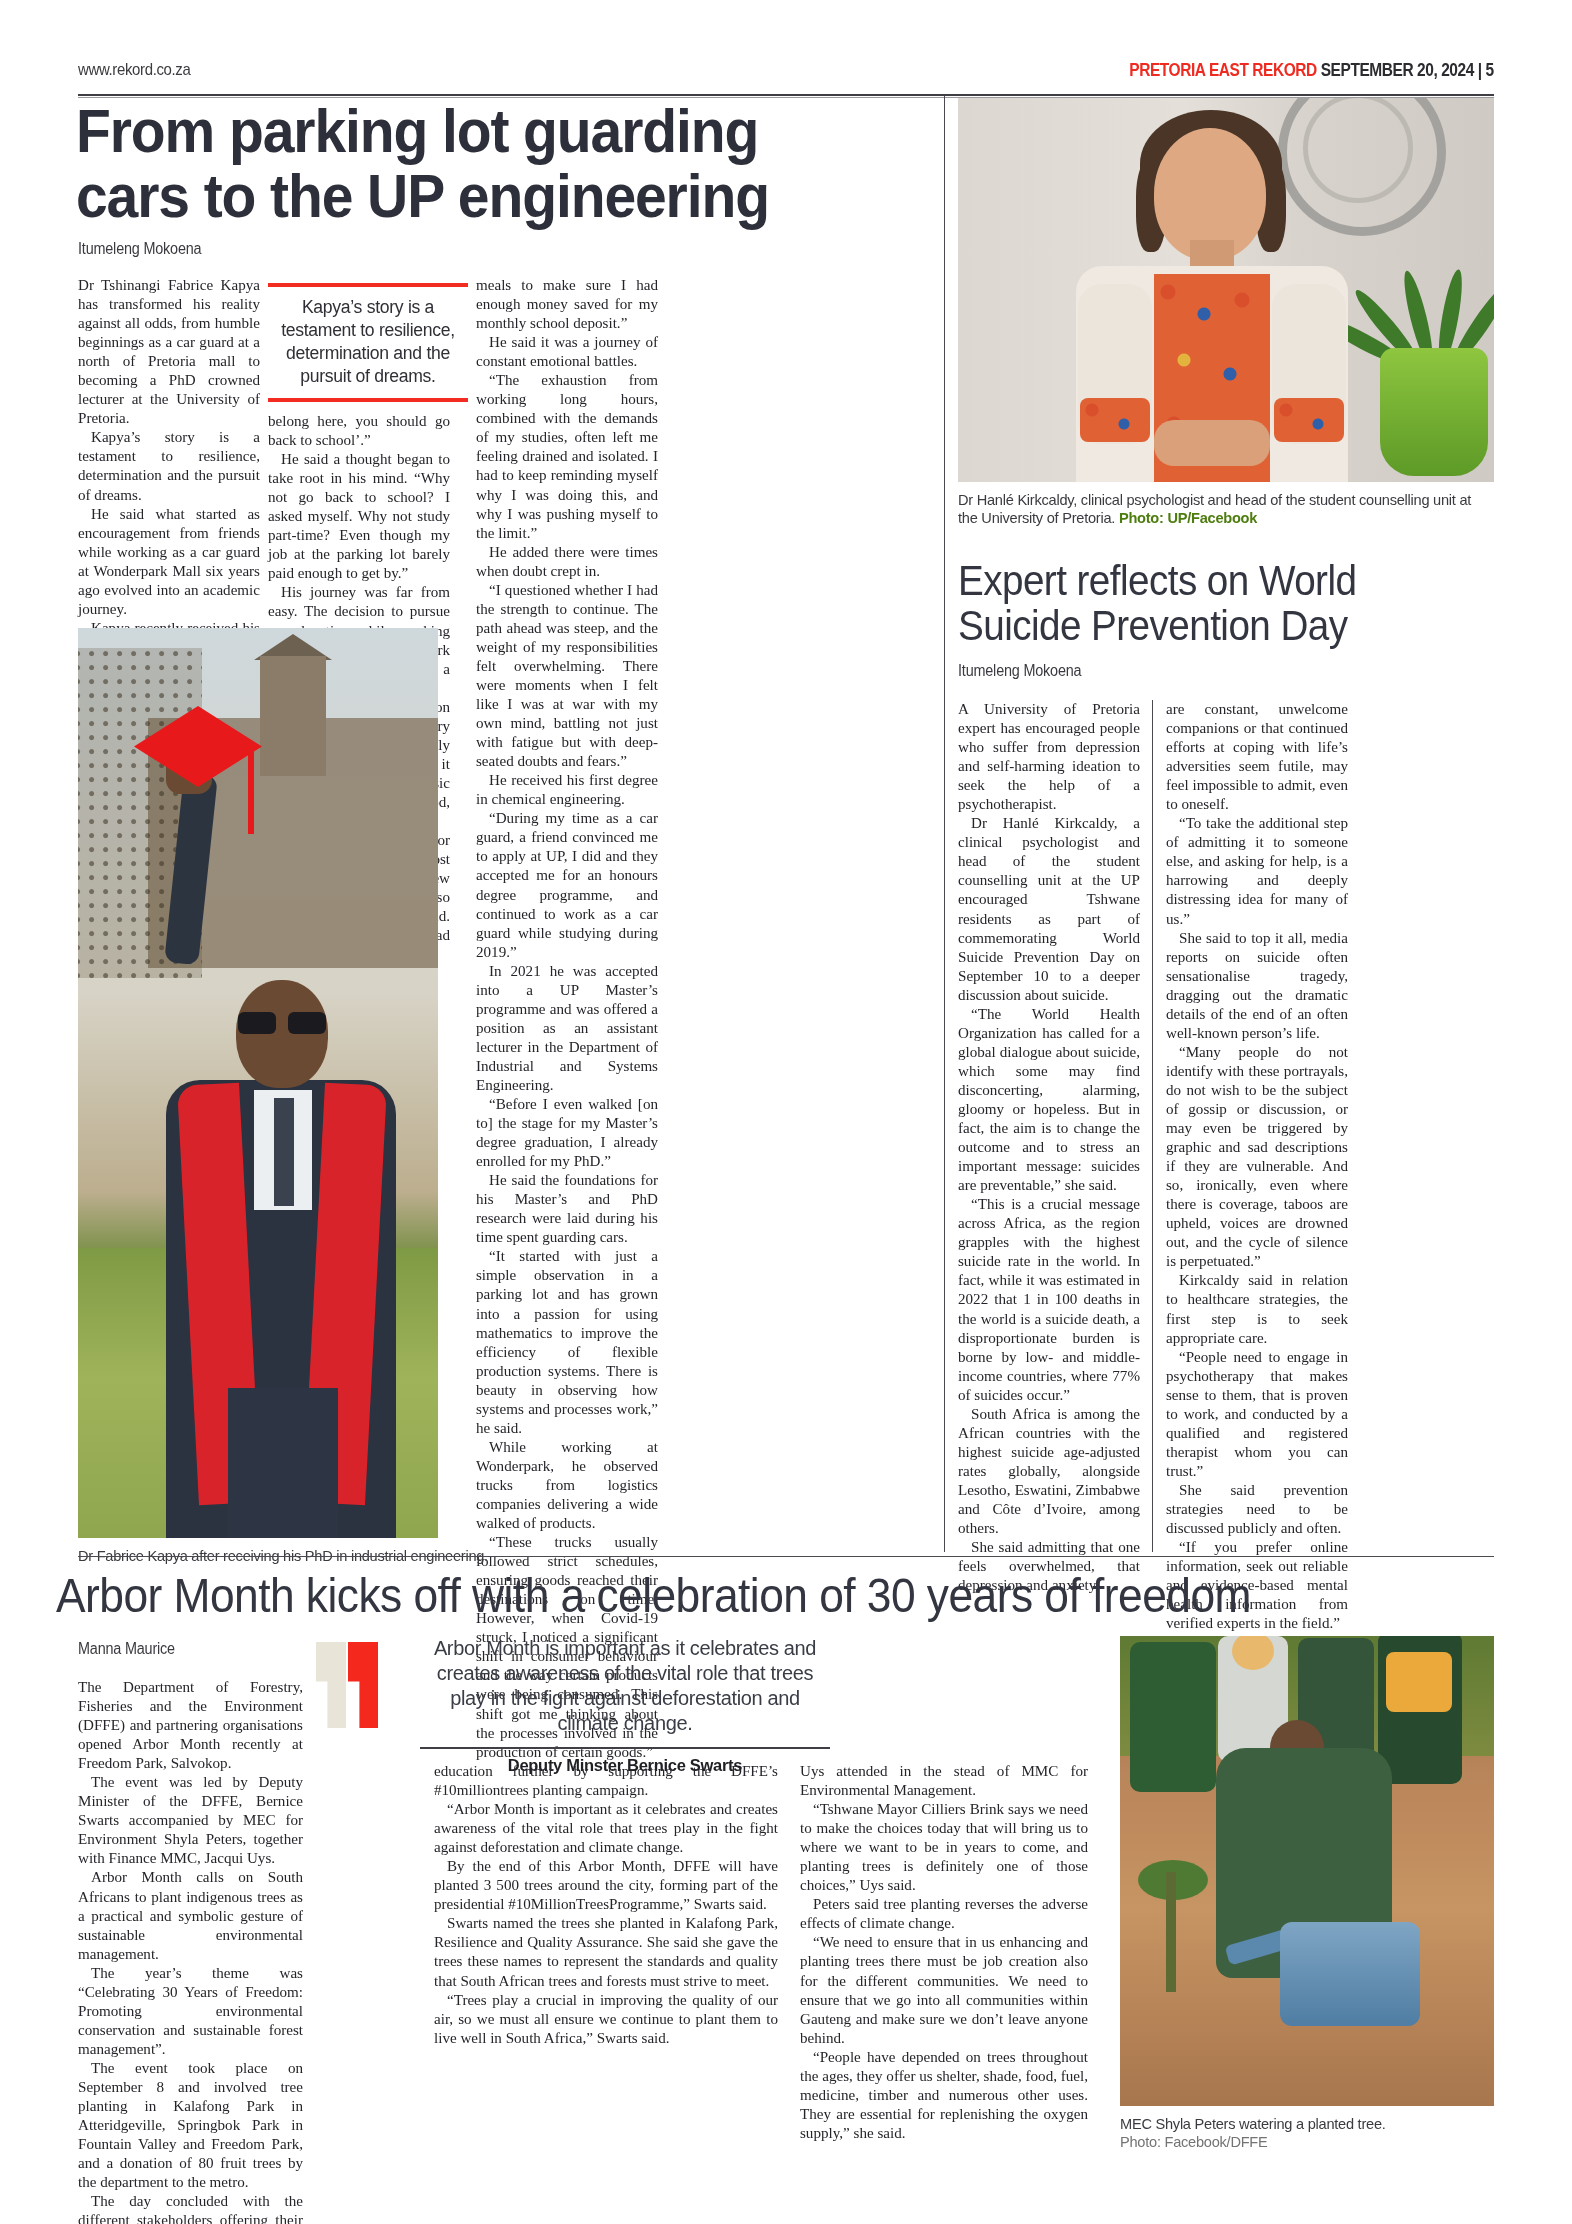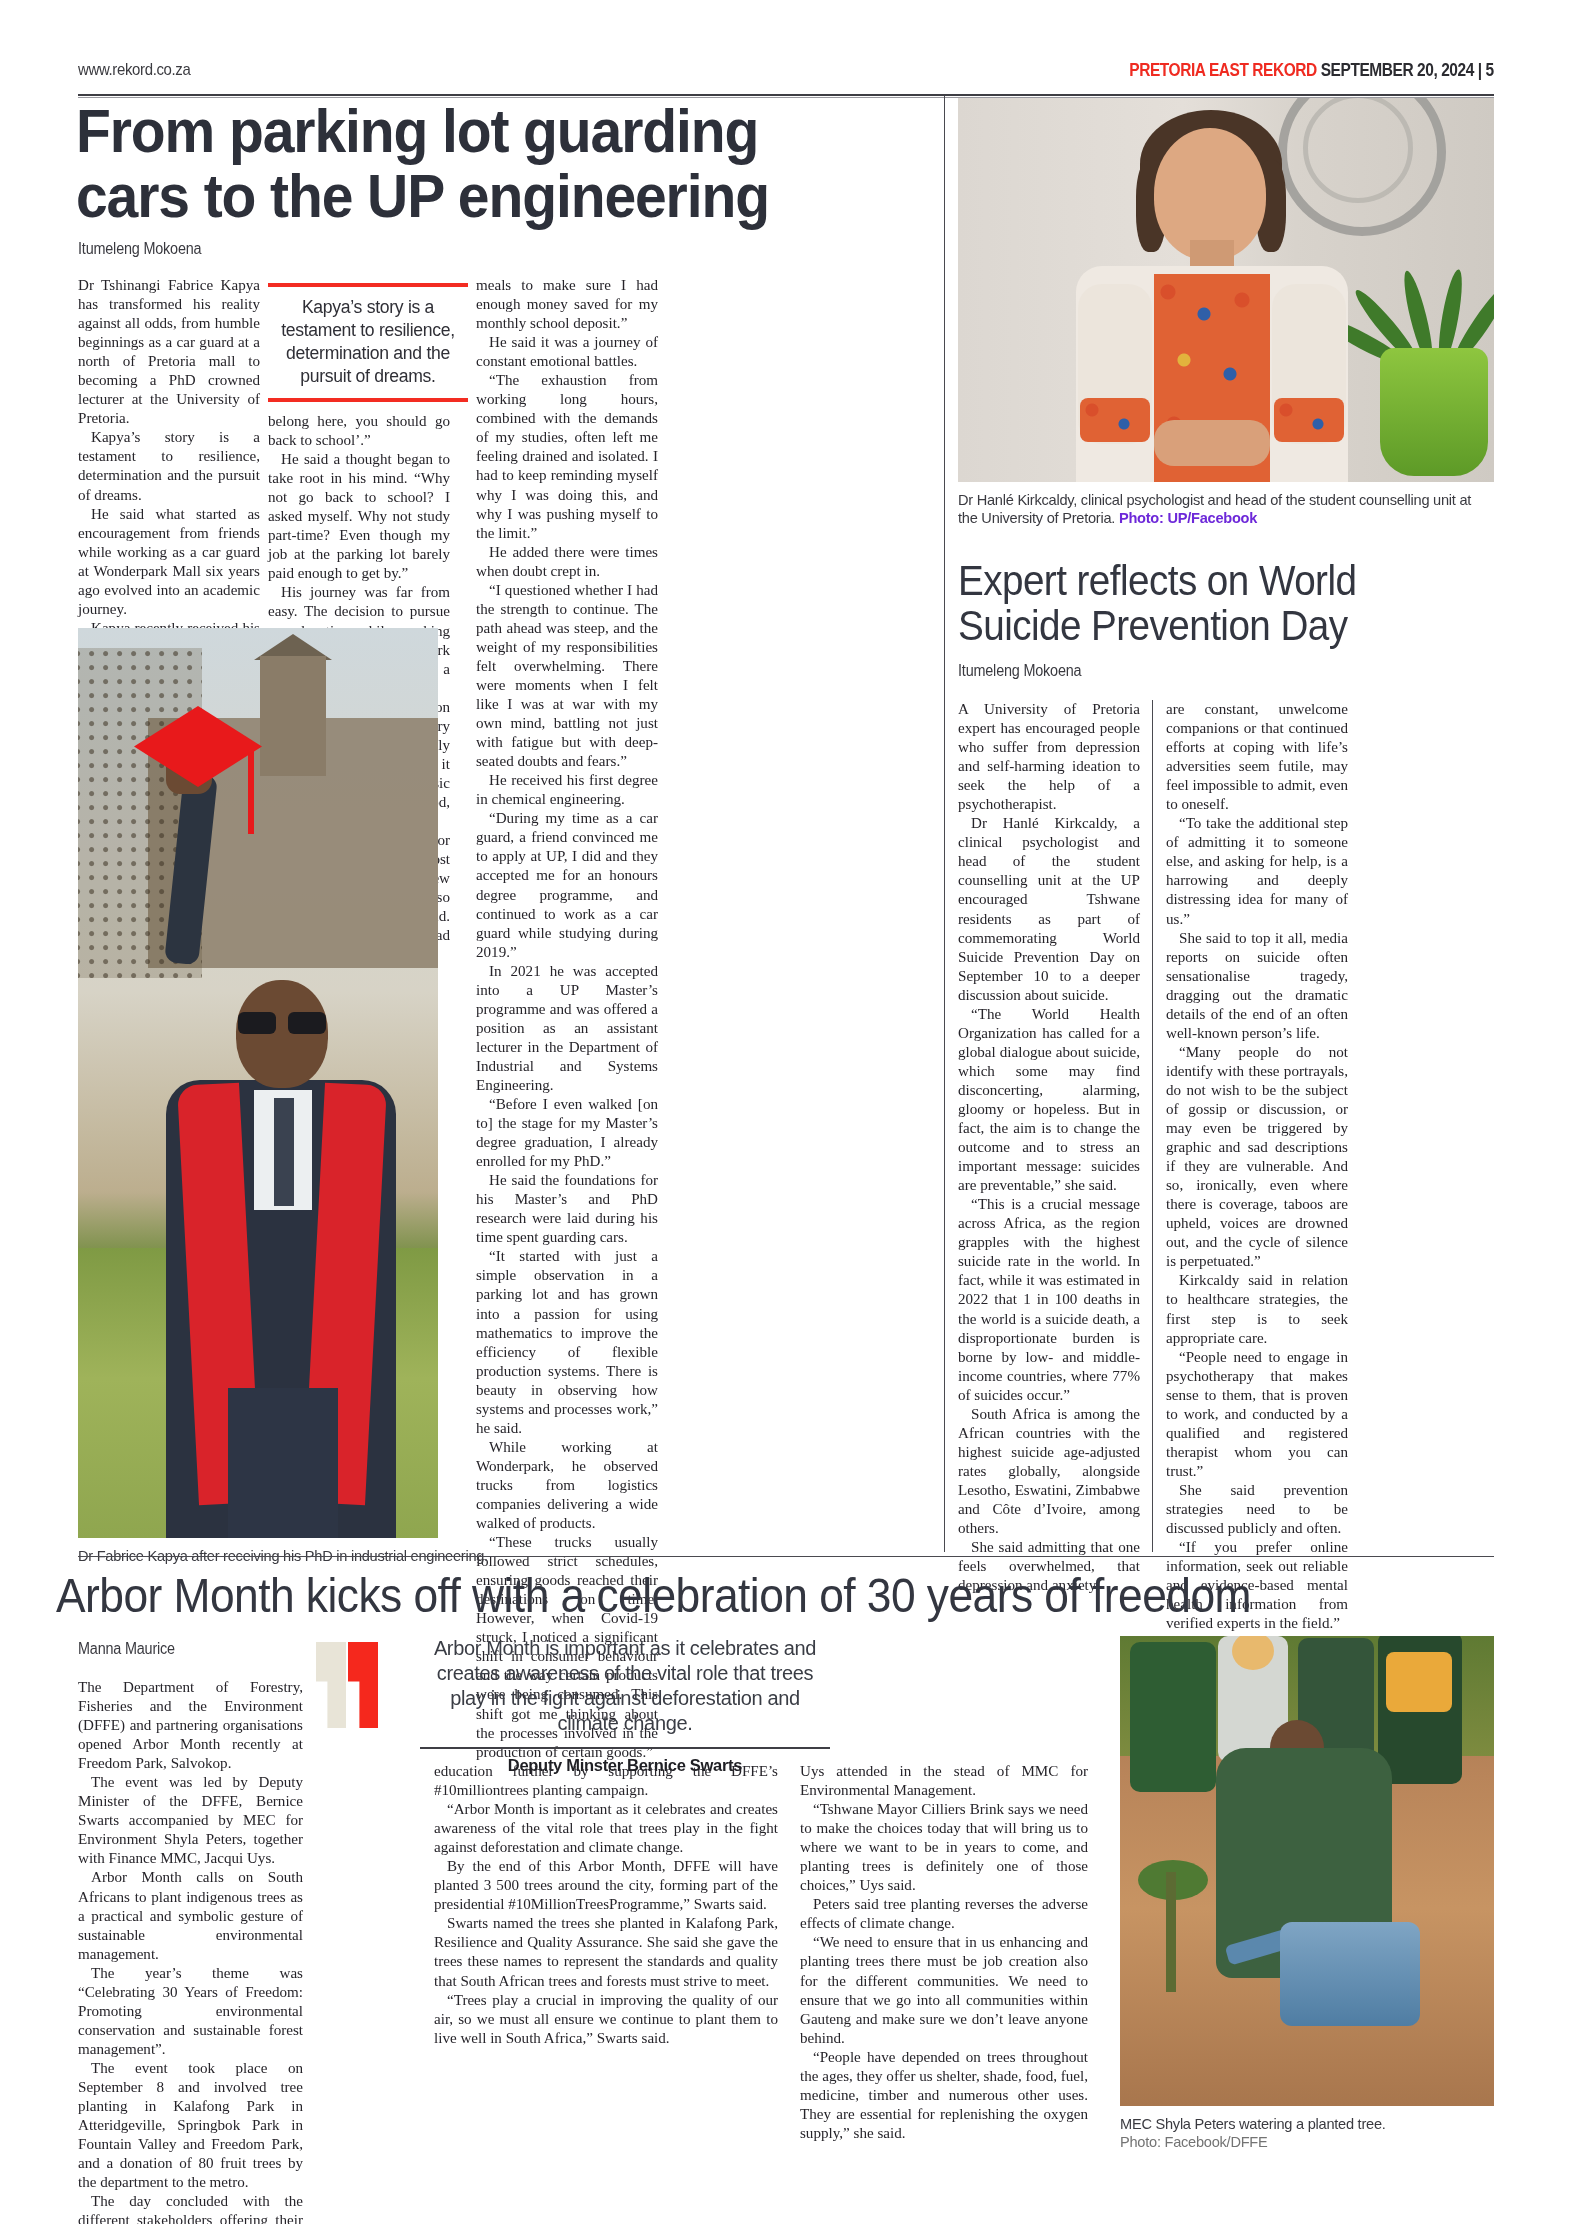--- a/index.html
+++ b/index.html
@@ -40,21 +40,21 @@
   
   .pq1{position:absolute;left:268px;top:283px;width:200px;text-align:center;}
   .pq1 .bar{width:200px;height:4px;background:#f32c22;}
   .pq1 .txt{font-family:"Liberation Sans",sans-serif;font-size:17.6px;line-height:23px;
     color:#2f2f36;padding:9px 0 10px;letter-spacing:-.3px;}
 
   
   .photo{position:absolute;overflow:hidden;background:#cfcfcf;}
   .cap{position:absolute;font-family:"Liberation Sans",sans-serif;font-size:14.6px;
     line-height:17.5px;color:#3a3a40;letter-spacing:-.25px;}
-  .cap b{color:#6d28d9;}
+  .cap b{color:#4d7c0f;}
 
   
   #ph-hanle{left:958px;top:98px;width:536px;height:384px;}
   #ph-hanle .wall{position:absolute;inset:0;background:
      linear-gradient(90deg,#dcd7d1 0%,#e4dfd9 42%,#d8d3cc 63%,#cfcac3 100%);}
   #ph-hanle .artring{position:absolute;left:320px;top:-30px;width:150px;height:150px;
      border-radius:50%;border:9px solid #9b9a96;opacity:.85;}
   #ph-hanle .artring2{position:absolute;left:345px;top:-5px;width:100px;height:100px;
      border-radius:50%;border:5px solid #b6b4ae;opacity:.8;}
   #ph-hanle .pot{position:absolute;right:6px;bottom:6px;width:108px;height:128px;

